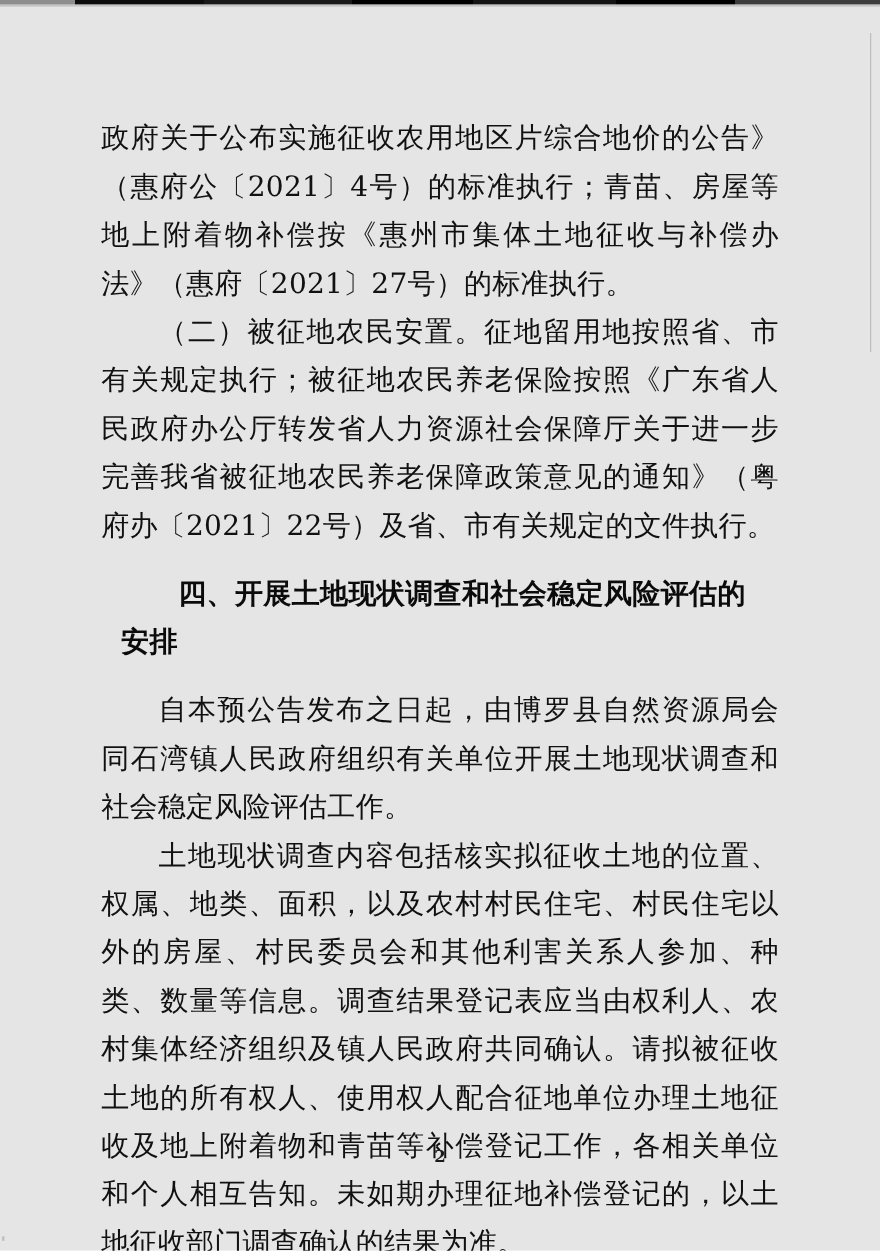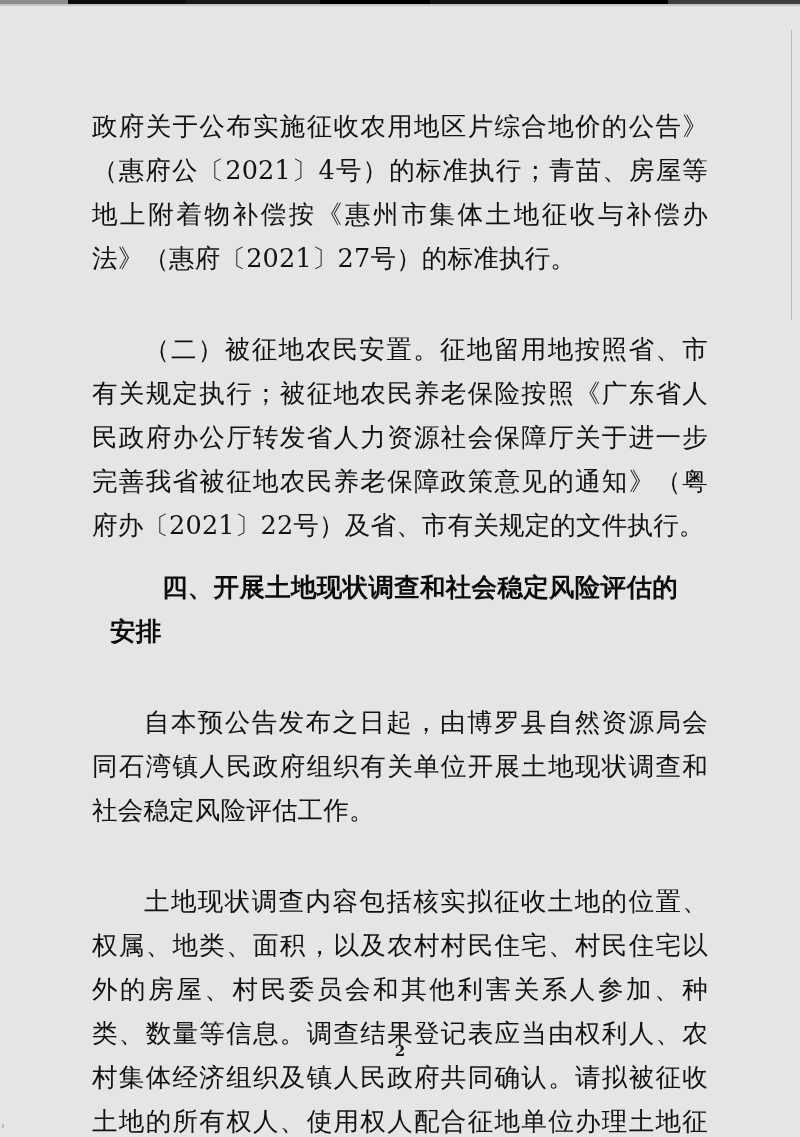--- a/index.html
+++ b/index.html
@@ -73,21 +73,20 @@
     line-height: 44px;
     color: #111111;
     text-align: justify;
     text-justify: inter-character;
     letter-spacing: 0.2px;
     font-family: "DejaVu Serif", "Liberation Serif", serif;
     font-weight: 400;
   }
   .para.indent {
     text-indent: 52px;
-    margin-top: 47px;
   }
   .para.last-line-left {
     text-align-last: left;
   }
 
   .heading {
     margin: 18px;
     font-size: 25.5px;
     line-height: 44px;
     color: #0b0b0b;

